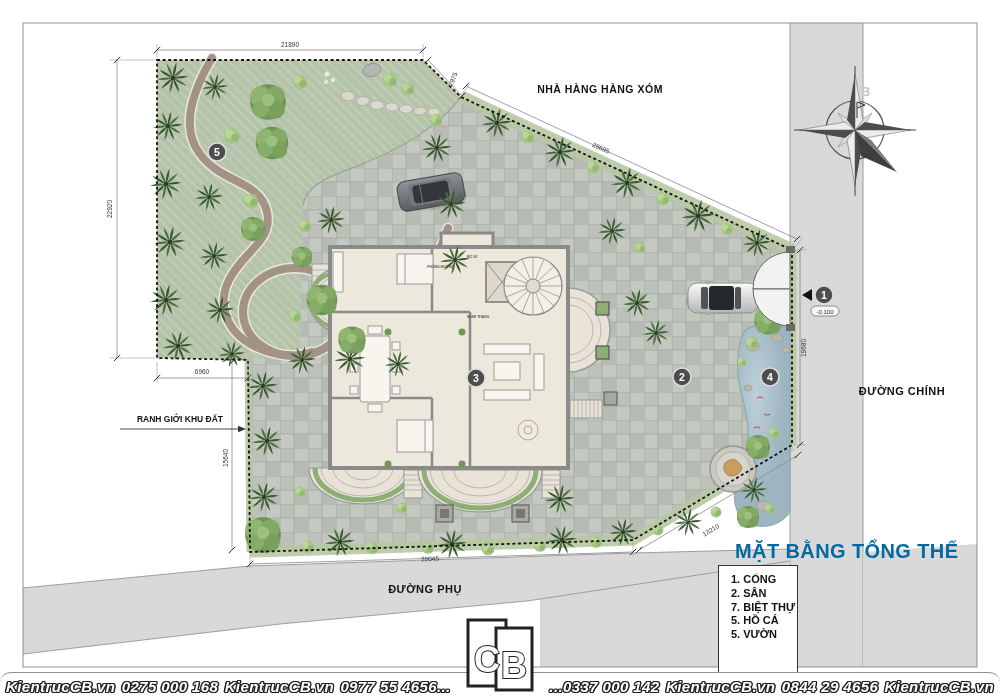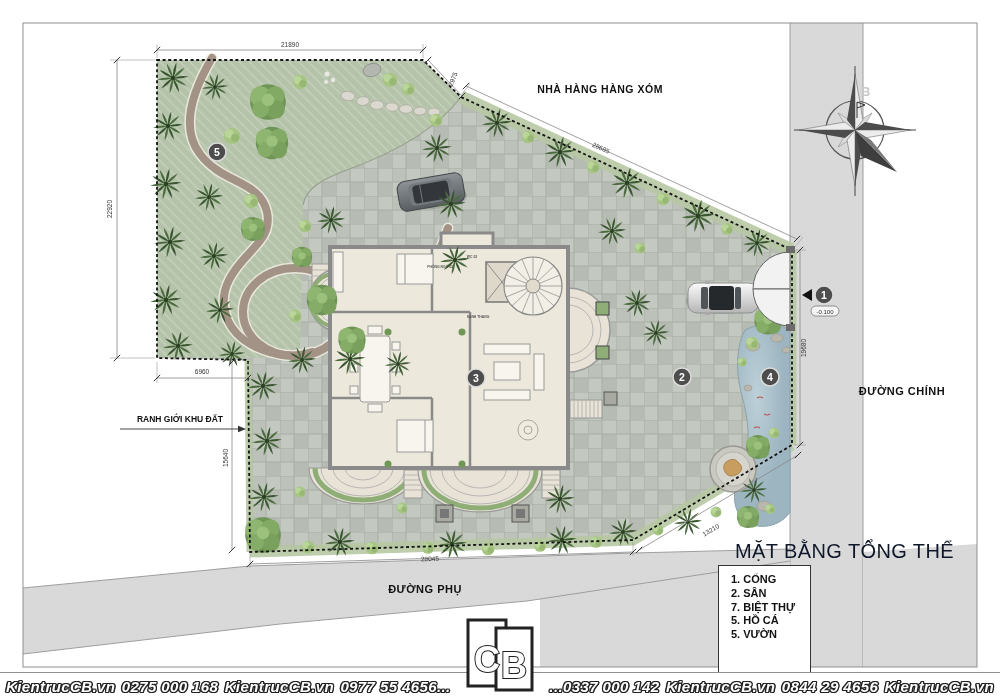--- a/index.html
+++ b/index.html
@@ -1,28 +1,28 @@
 <!DOCTYPE html>
 <html><head>
 <meta charset="utf-8">
 <style>
   html,body{margin:0;padding:0;background:#fff;}
   .stage{position:relative;width:1000px;height:700px;background:#fff;overflow:hidden;
          font-family:"Liberation Sans","DejaVu Sans",sans-serif;}
   .stage svg{position:absolute;left:0;top:0;}
-  .title{position:absolute;left:735px;top:540px;font-size:20px;font-weight:normal;
-         color:#0f172a;letter-spacing:.4px;white-space:nowrap;}
-  .legend-box{position:absolute;left:718px;top:565px;width:93px;height:112px;background:#fff;
+  .title{position:absolute;left:735px;top:540px;font-size:20px;font-weight:bold;
+         color:#0369a1;letter-spacing:.4px;white-space:nowrap;}
+  .legend-box{position:absolute;left:718px;top:565px;width:80px;height:112px;background:#fff;
          border:1px solid #333;box-sizing:border-box;padding:7px 2px 0 12px;
          font-size:11px;font-weight:bold;color:#111;line-height:13.8px;white-space:nowrap;}
   .footer{position:absolute;left:0;top:672px;width:1000px;height:28px;background:#fff;
          border-top:1.5px solid #8f8f8f;display:flex;align-items:center;justify-content:space-between;
          box-sizing:border-box;padding:0 6px;font-size:15px;font-weight:bold;font-style:italic;
          color:#fff;letter-spacing:.4px;white-space:nowrap;
-         text-shadow:-1.4px 0 #222,1.4px 0 #222,0 -1.4px #222,0 1.4px #222,-1px -1px #222,1px 1px #222,-1px 1px #222,1px -1px #222;}
+         text-shadow:-1.4px 0 #222,1.4px 0 #222,0 -1.4px #222,0 1.4px #222,-1px -1px #222,1px 1px #222,-1px 1px #222,1px -1px #222;border-radius:11px;}
   .footer .spacer{width:86px;}
   .logo{position:absolute;left:460px;top:616px;}
 </style>
 </head>
 <body>
 
 <div class="stage">
 
 <svg width="1000" height="700" viewBox="0 0 1000 700">
   <defs>

